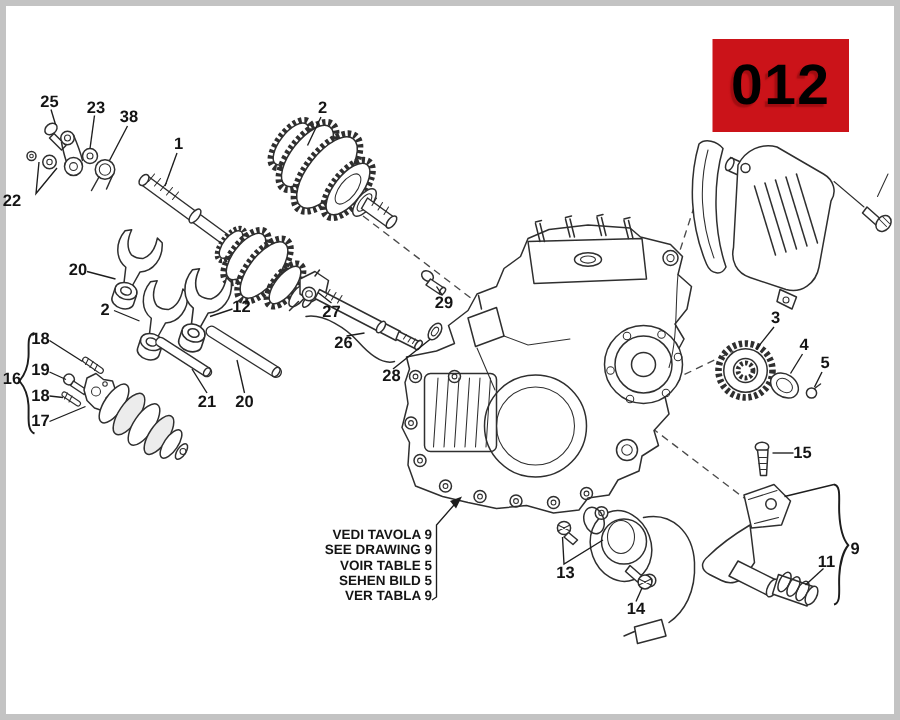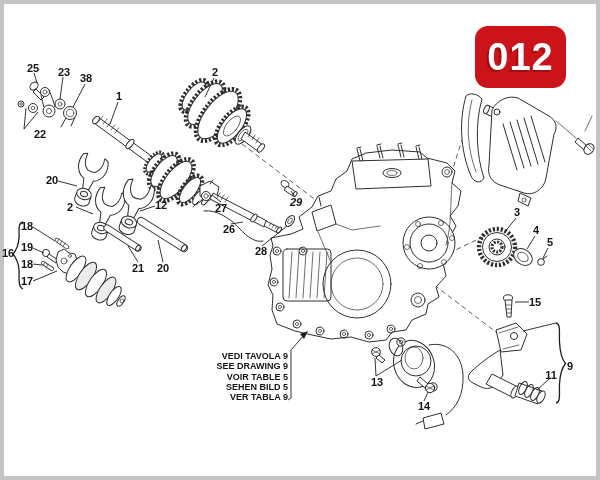--- a/index.html
+++ b/index.html
@@ -398,51 +398,51 @@
     <line x1="516" y1="218" x2="504" y2="233"></line>
     <line x1="535" y1="236" x2="527" y2="249"></line>
     <line x1="548" y1="248" x2="543" y2="258"></line>
     <line x1="529" y1="302" x2="515" y2="302"></line>
     <line x1="549" y1="379" x2="537" y2="390"></line>
     <path d="M375,358 L376,376 L402,360" fill="none"></path>
     <line x1="424" y1="401" x2="428" y2="392"></line>
   </g>
 </svg>
 
-<div class="badge" id="badge" style="background: rgb(203, 19, 25); color: #ffffff; border-radius: 13px;">012</div>
+<div class="badge" id="badge" style="background: rgb(203, 19, 25); color: #000000;">012</div>
 
 <div class="notebox" id="notebox">
       <div class="nline">VEDI TAVOLA 9</div>
       <div class="nline">SEE DRAWING 9</div>
       <div class="nline">VOIR TABLE 5</div>
       <div class="nline">SEHEN BILD 5</div>
       <div class="nline">VER TABLA 9</div>
     </div>
 
 <div id="labels">
       <span class="plabel" style="left: 33px; top: 68px;">25</span>
       <span class="plabel" style="left: 64px; top: 72px;">23</span>
       <span class="plabel" style="left: 86px; top: 78px;">38</span>
-      <span class="plabel" style="left: 40px; top: 134px;">22</span>
+      <span class="plabel" style="left: 8px; top: 134px;">22</span>
       <span class="plabel" style="left: 119px; top: 96px;">1</span>
       <span class="plabel" style="left: 215px; top: 72px;">2</span>
       <span class="plabel" style="left: 52px; top: 180px;">20</span>
       <span class="plabel" style="left: 70px; top: 207px;">2</span>
       <span class="plabel" style="left: 161px; top: 205px;">12</span>
       <span class="plabel" style="left: 8px; top: 253px;">16</span>
       <span class="plabel" style="left: 27px; top: 226px;">18</span>
       <span class="plabel" style="left: 27px; top: 247px;">19</span>
       <span class="plabel" style="left: 27px; top: 264px;">18</span>
       <span class="plabel" style="left: 27px; top: 281px;">17</span>
       <span class="plabel" style="left: 138px; top: 268px;">21</span>
       <span class="plabel" style="left: 163px; top: 268px;">20</span>
       <span class="plabel" style="left: 221px; top: 208px;">27</span>
       <span class="plabel" style="left: 229px; top: 229px;">26</span>
       <span class="plabel" style="left: 261px; top: 251px;">28</span>
-      <span class="plabel" style="left: 296px; top: 202px; font-style: italic;">29</span>
+      <span class="plabel" style="left: 296px; top: 202px;">29</span>
       <span class="plabel" style="left: 517px; top: 212px;">3</span>
       <span class="plabel" style="left: 536px; top: 230px;">4</span>
       <span class="plabel" style="left: 550px; top: 242px;">5</span>
       <span class="plabel" style="left: 535px; top: 302px;">15</span>
       <span class="plabel" style="left: 570px; top: 366px;">9</span>
       <span class="plabel" style="left: 551px; top: 375px;">11</span>
       <span class="plabel" style="left: 377px; top: 382px;">13</span>
       <span class="plabel" style="left: 424px; top: 406px;">14</span>
     </div>
 

